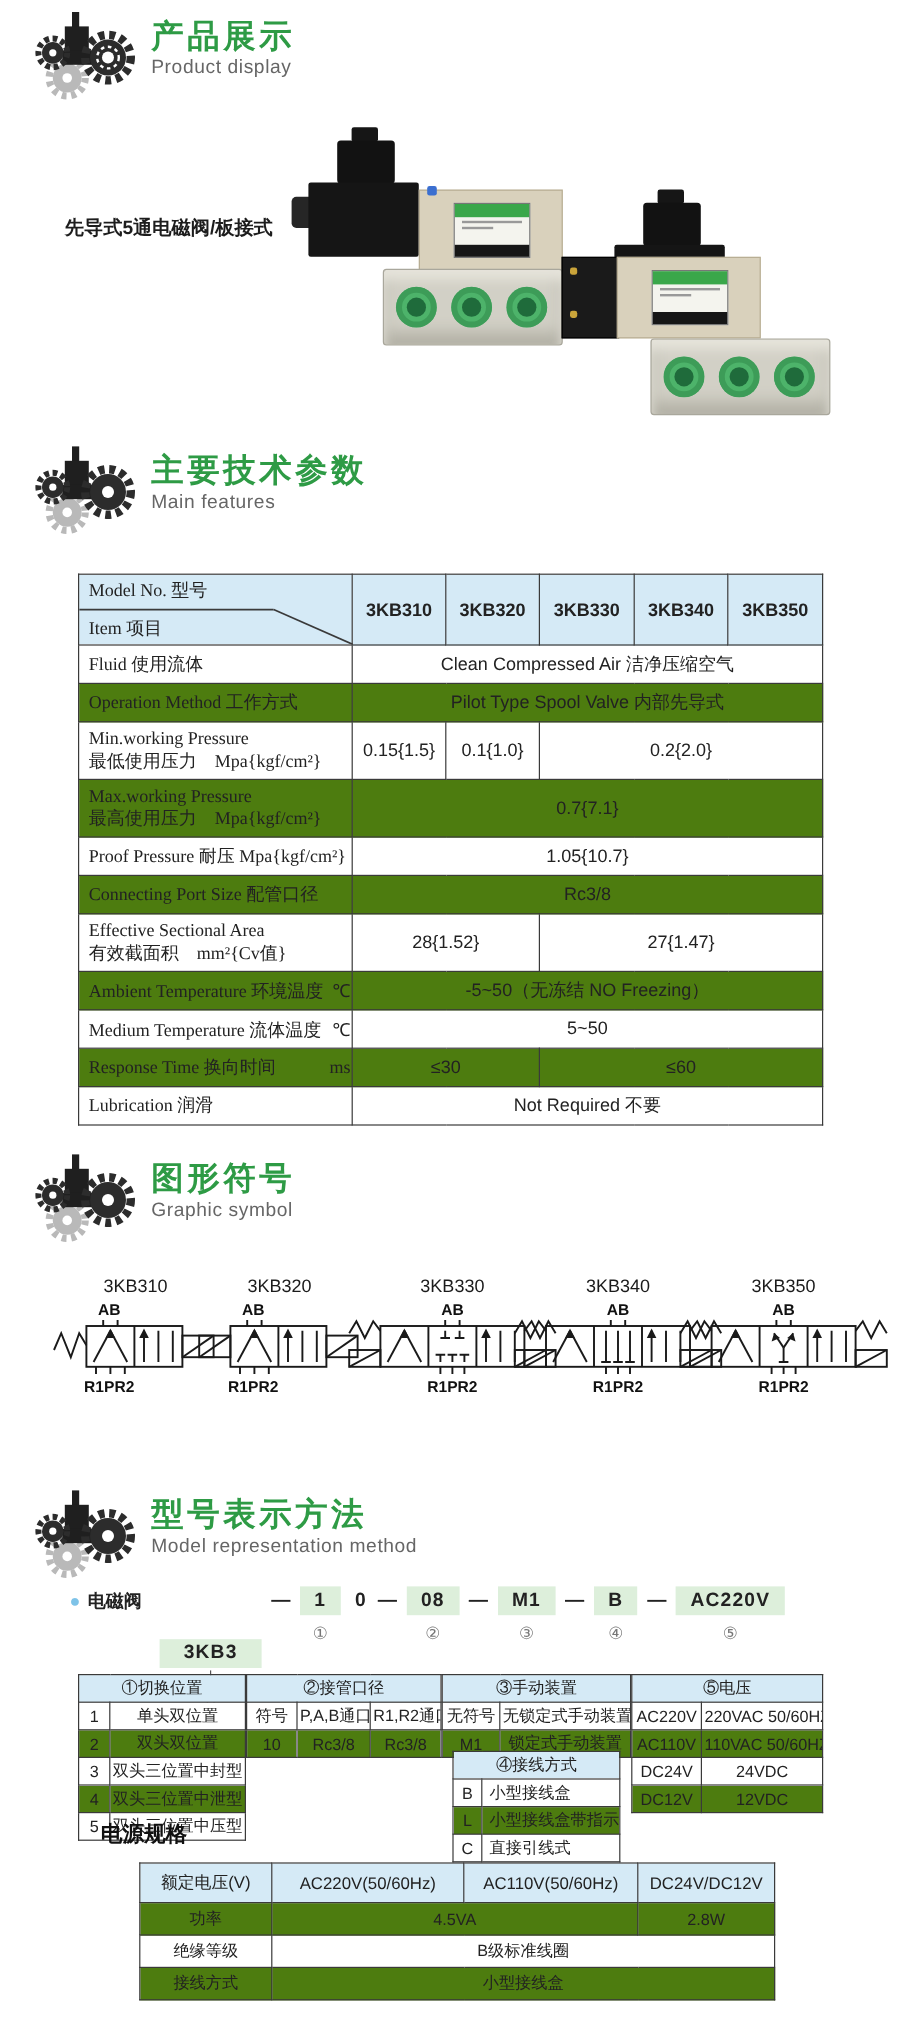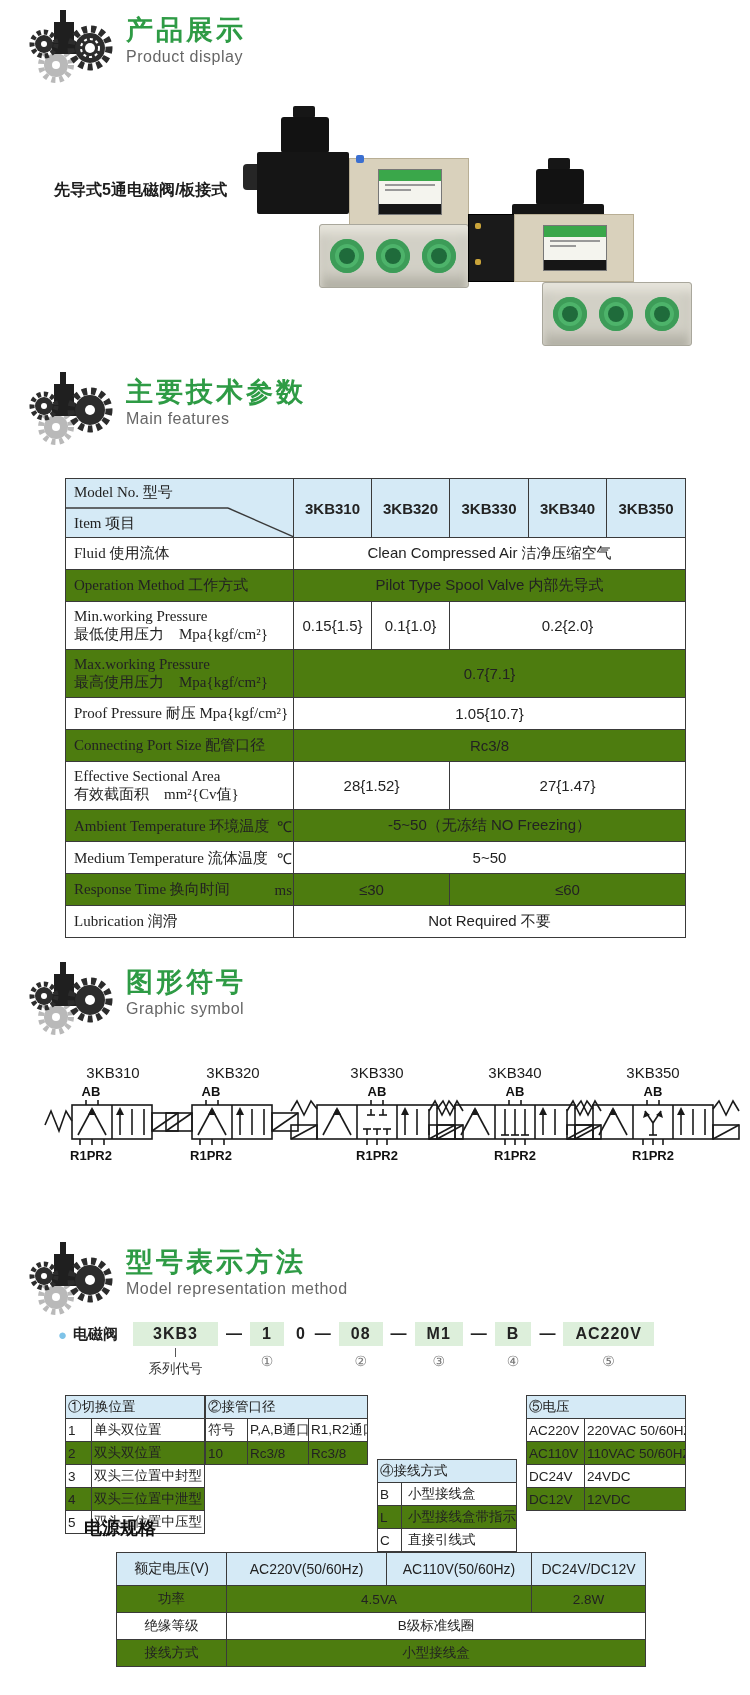--- a/index.html
+++ b/index.html
@@ -64,21 +64,21 @@
   .chip{background:#ddefdb;padding:3px 12px;font-weight:bold;font-size:16px;letter-spacing:1px;}
   .plain{padding:3px 2px;font-weight:bold;font-size:16px;}
   .dash{padding-top:3px;font-weight:bold;font-size:16px;margin:0 3px;}
   .sub{margin-top:7px;font-size:14px;color:#777;}
   .series-sub{margin-top:2px;font-size:13.5px;color:#333;}
   .tick{width:1px;height:9px;background:#555;margin:2px auto 1px;}
 
   
   .selwrap{position:absolute;left:0;top:1395px;width:750px;height:170px;}
   .sel{position:absolute;table-layout:fixed;font-size:13.5px;}
-  .sel td{border:1.4px solid #3a3a3a;height:22px;padding:0 2px;overflow:hidden;white-space:nowrap;}
+  .sel td{border:1.4px solid #3a3a3a;height:22px;text-align:center;padding:0 2px;overflow:hidden;white-space:nowrap;}
 
   
   .ptitle{position:absolute;left:84px;top:1516px;font-size:18px;font-weight:bold;color:#111;}
   .power{position:absolute;left:68px;top:1552px;width:530px;table-layout:fixed;font-size:13.5px;margin-left:48px;}
   .power td{border:1.4px solid #3a3a3a;height:24px;text-align:center;}
   .power .hrow td{height:30px;font-size:14px;}
 </style>
 </head>
 <body>
 
@@ -511,21 +511,21 @@
       <div class="en">Model representation method</div>
     </div>
   </div>
 
   <div class="mcode">
     <div class="pre">
       <span class="dot">●</span>
       <span class="pname">电磁阀</span>
     </div>
     <div class="mcol">
-      <span class="chip" style="padding:3px 20px;">3KB3</span>
+      <span class="chip" style="padding:3px 20px;margin-top:44px;">3KB3</span>
       <span class="tick"></span>
       <span class="series-sub">系列代号</span>
     </div>
     <span class="dash">—</span>
     <div class="mcol">
       <span class="chip">1</span>
       <span class="sub">①</span>
     </div>
     <div class="mcol">
       <span class="plain">0</span>
@@ -602,20 +602,39 @@
             <td>R1,R2通口</td>
           </tr>
       <tr class="g">
             <td>10</td>
             <td>Rc3/8</td>
             <td>Rc3/8</td>
           </tr>
     </tbody>
       </table>
 
+    <table class="sel" style="left:368px;width:158px;">
+      <colgroup>
+          <col style="width:48px;">
+          <col>
+        </colgroup>
+      <tbody>
+          <tr>
+            <td class="hdr" colspan="2">③手动装置</td>
+          </tr>
+      <tr>
+            <td>无符号</td>
+            <td>无锁定式手动装置</td>
+          </tr>
+      <tr class="g">
+            <td>M1</td>
+            <td>锁定式手动装置</td>
+          </tr>
+    </tbody>
+      </table>
 
     <table class="sel" style="left:526px;width:160px;">
       <colgroup>
           <col style="width:58px;">
           <col>
         </colgroup>
       <tbody>
           <tr>
             <td class="hdr" colspan="2">⑤电压</td>
           </tr>

